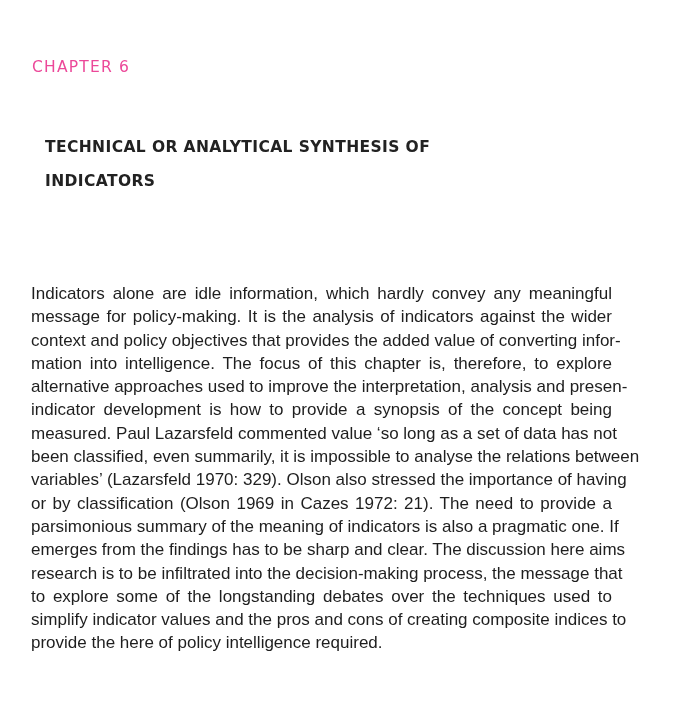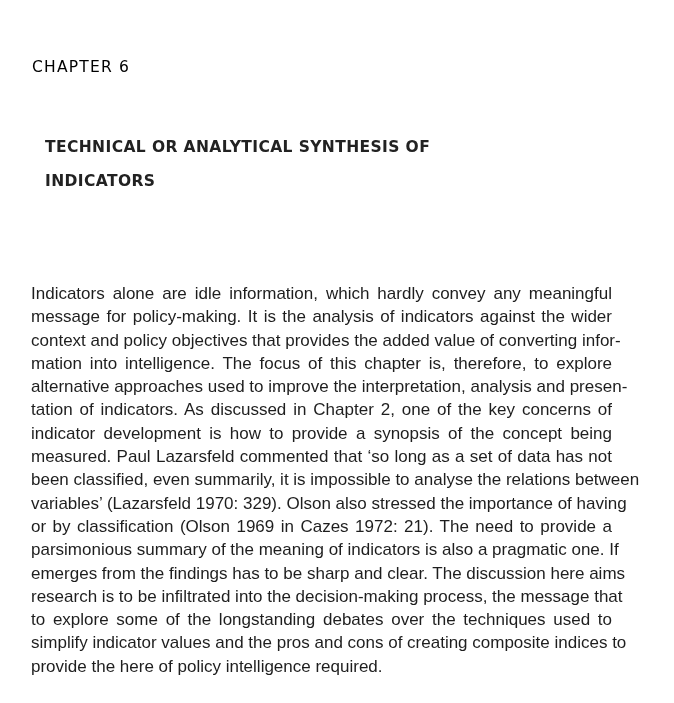--- a/index.html
+++ b/index.html
@@ -14,21 +14,21 @@
       overflow: hidden;
       color: #1c1c1c;
     }
     .chapter-label {
       position: absolute;
       left: 32px;
       top: 58px;
       font-family: "DejaVu Sans", sans-serif;
       font-size: 15.5px;
       letter-spacing: 1.2px;
-      color: #000000;
+      color: #ec4899;
       margin: 0;
       font-weight: normal;
     }
     .chapter-title {
       position: absolute;
       left: 32px;
       top: 117px;
       width: 600px;
       margin: 13px;
       font-family: "DejaVu Sans", sans-serif;
@@ -70,23 +70,22 @@
   <span>TECHNICAL OR ANALYTICAL SYNTHESIS OF</span>
   <span>INDICATORS</span>
 </h1>
 
 <p class="body-text">
   <span class="line">Indicators alone are idle information, which hardly convey any meaningful</span>
   <span class="line">message for policy-making. It is the analysis of indicators against the wider</span>
   <span class="line">context and policy objectives that provides the added value of converting infor-</span>
   <span class="line">mation into intelligence. The focus of this chapter is, therefore, to explore</span>
   <span class="line">alternative approaches used to improve the interpretation, analysis and presen-</span>
-  <span class="line">tation of indicators. As discussed in Chapter 2, one of the key concerns of</span>
   <span class="line">indicator development is how to provide a synopsis of the concept being</span>
-  <span class="line">measured. Paul Lazarsfeld commented that ‘so long as a set of data has not</span>
+  <span class="line">measured. Paul Lazarsfeld commented value ‘so long as a set of data has not</span>
   <span class="line">been classified, even summarily, it is impossible to analyse the relations between</span>
   <span class="line">variables’ (Lazarsfeld 1970: 329). Olson also stressed the importance of having</span>
   <span class="line">or by classification (Olson 1969 in Cazes 1972: 21). The need to provide a</span>
   <span class="line">parsimonious summary of the meaning of indicators is also a pragmatic one. If</span>
   <span class="line">emerges from the findings has to be sharp and clear. The discussion here aims</span>
   <span class="line">research is to be infiltrated into the decision-making process, the message that</span>
   <span class="line">to explore some of the longstanding debates over the techniques used to</span>
   <span class="line">simplify indicator values and the pros and cons of creating composite indices to</span>
   <span class="line last">provide the here of policy intelligence required.</span>
 </p>

